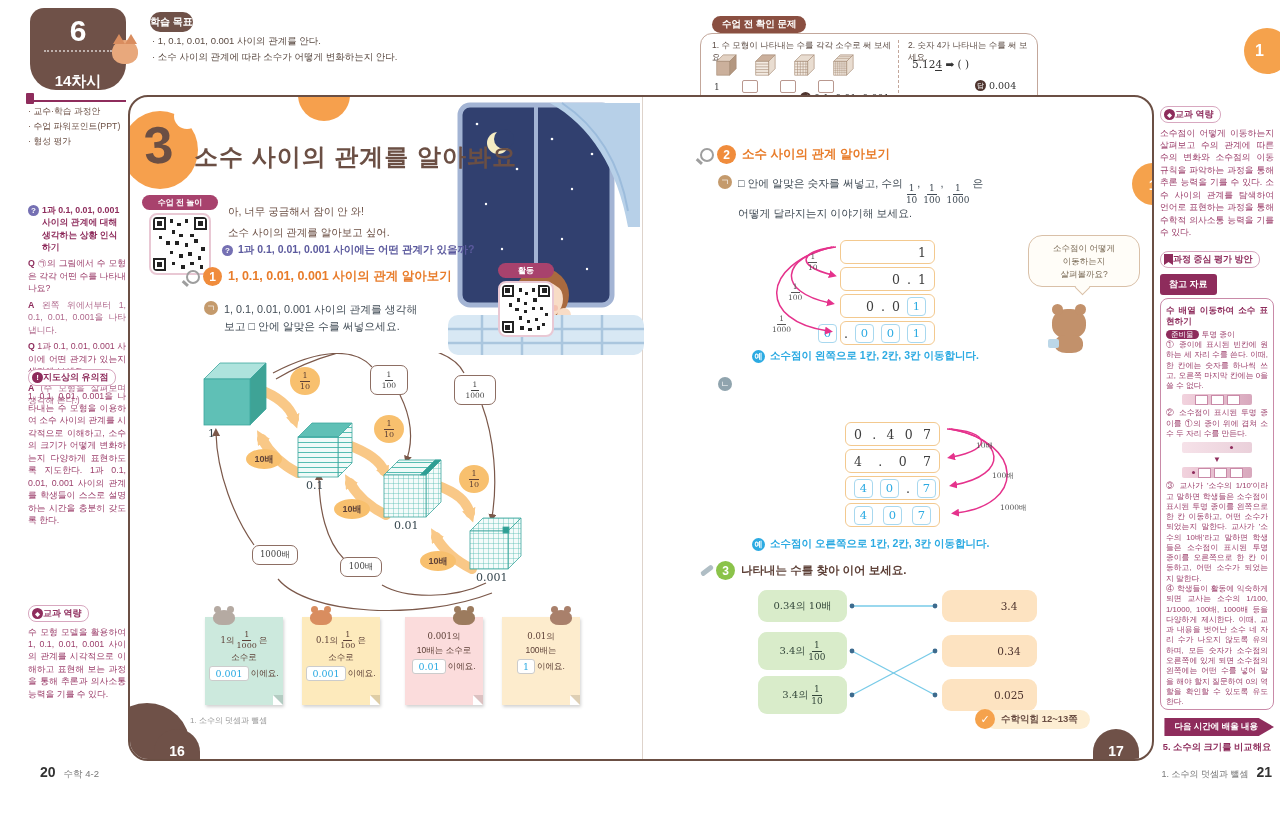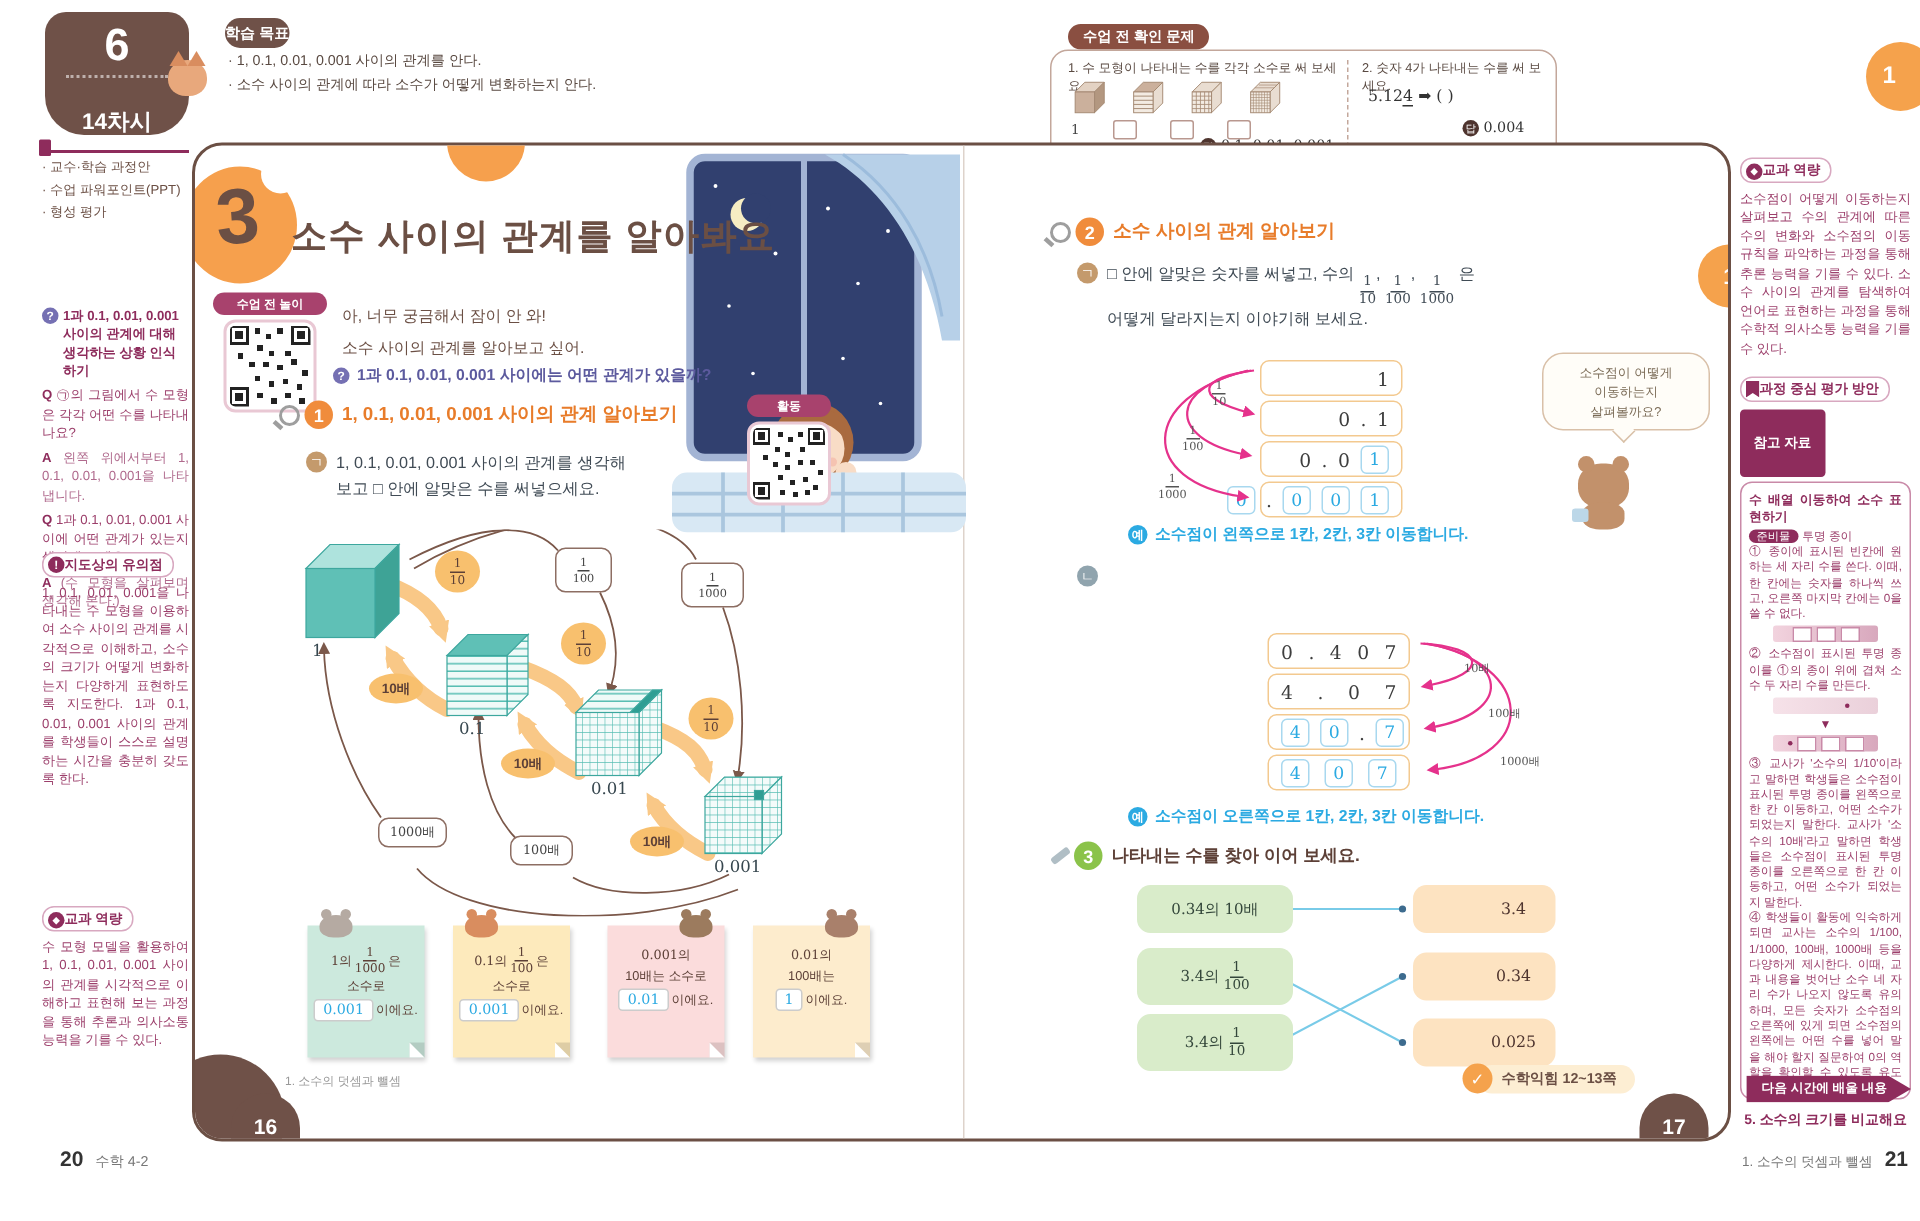--- a/index.html
+++ b/index.html
@@ -51,21 +51,21 @@
   .sb-label{display:inline-flex;align-items:center;gap:0;font-weight:bold;color:#8e2c5c;font-size:9px;
     border:1px solid #d8a8c0;border-radius:8px;padding:1px 6px 1px 3px;background:#fff;}
   .sb-body{font-size:8.8px;color:#9c3f6b;line-height:1.42;margin-top:4px;text-align:justify;}
   .qa{font-size:8.8px;line-height:1.42;margin-top:4px;color:#9c3f6b;text-align:justify;}
   .qa b{color:#8e2c5c;}
   .qa.ans{color:#b06a8d;}
   .ic-round{width:11px;height:11px;border-radius:50%;background:#7570b3;color:#fff;font-size:8px;font-weight:bold;
     display:inline-flex;align-items:center;justify-content:center;flex:none;margin-top:1px;}
   .ic-round.mr{background:#8e2c5c;}
   .ic-flag{width:9px;height:11px;background:#8e2c5c;clip-path:polygon(0 0,100% 0,100% 100%,50% 72%,0 100%);display:inline-block;}
-  .ref-label{background:#8e2c5c;color:#fff;font-size:9px;font-weight:bold;padding:16px 9px;border-radius:3px;display:inline-block;}
+  .ref-label{background:#8e2c5c;color:#fff;font-size:9px;font-weight:bold;padding:4px 9px;border-radius:3px;display:inline-block;}
   .ref-box{border:1.2px solid #c98aa8;border-radius:8px;padding:6px 5px;font-size:7.8px;color:#9c3f6b;
     line-height:1.32;text-align:justify;height:398px;overflow:hidden;background:#fff;}
   .ref-box h4{margin:0 0 2px;font-size:8.6px;color:#8e2c5c;}
   .prep-badge{background:#8e2c5c;color:#fff;border-radius:7px;padding:0 5px;font-size:7.5px;margin-right:3px;}
   .fig-bar{height:11px;border-radius:2px;background:linear-gradient(90deg,#f2d3de,#d8a8bd);
     margin:3px auto;display:flex;align-items:center;justify-content:center;gap:3px;width:70px;}
   .fig-cell{width:11px;height:8px;background:#fff;border:1px solid #c98aa8;}
   .fig-dn{text-align:center;color:#8e2c5c;font-size:8px;line-height:1;}
   .next-banner{background:#8e2c5c;color:#fff;font-size:8.5px;font-weight:bold;padding:3px 16px 3px 10px;
     clip-path:polygon(0 0,86% 0,100% 50%,86% 100%,0 100%);display:inline-block;}
@@ -140,21 +140,21 @@
     background:#fffdf8;font-size:8.5px;color:#7a6a55;text-align:center;padding:6px 2px;line-height:1.5;}
   .bubble:after{content:'';position:absolute;left:48px;bottom:-7px;width:10px;height:10px;background:#fffdf8;
     border-right:1.5px solid #d9c0a8;border-bottom:1.5px solid #d9c0a8;transform:rotate(45deg);}
   .bear{position:absolute;left:922px;top:212px;width:34px;height:30px;background:#c2916b;border-radius:45%;}
   .bear:before,.bear:after{content:'';position:absolute;top:-5px;width:11px;height:11px;border-radius:50%;background:#c2916b;}
   .bear:before{left:0;}.bear:after{right:0;}
   .bear .body{position:absolute;left:3px;top:26px;width:28px;height:18px;background:#c2916b;border-radius:40%;}
   .bear .bag{position:absolute;left:-4px;top:30px;width:11px;height:9px;background:#bcd7e8;border-radius:2px;}
 
   
-  .m-green{position:absolute;width:104px;background:#d9ecca;border-radius:9px;display:flex;align-items:center;
+  .m-green{position:absolute;width:89px;background:#d9ecca;border-radius:9px;display:flex;align-items:center;
     justify-content:center;gap:3px;font-size:10px;color:#33463a;font-family:"DejaVu Serif",serif;}
   .m-orange{position:absolute;width:56px;height:32px;background:#fde3c1;border-radius:9px;display:flex;
     align-items:center;justify-content:center;font-size:10.5px;color:#4e342e;font-family:"DejaVu Serif",serif;padding-left:39px;}
 
   .wb{position:absolute;display:flex;align-items:center;}
   .wb-check{width:20px;height:20px;border-radius:50%;background:#f5a24c;color:#fff;font-size:11px;
     display:flex;align-items:center;justify-content:center;z-index:2;}
   .wb-pill{background:#fdeed3;border-radius:11px;padding:3px 12px 3px 16px;margin-left:-10px;
     font-weight:bold;font-size:9.5px;color:#6b4f44;}
   .arch{position:absolute;width:46px;height:34px;background:#6f5148;border-radius:23px 23px 0 0;color:#fff;

